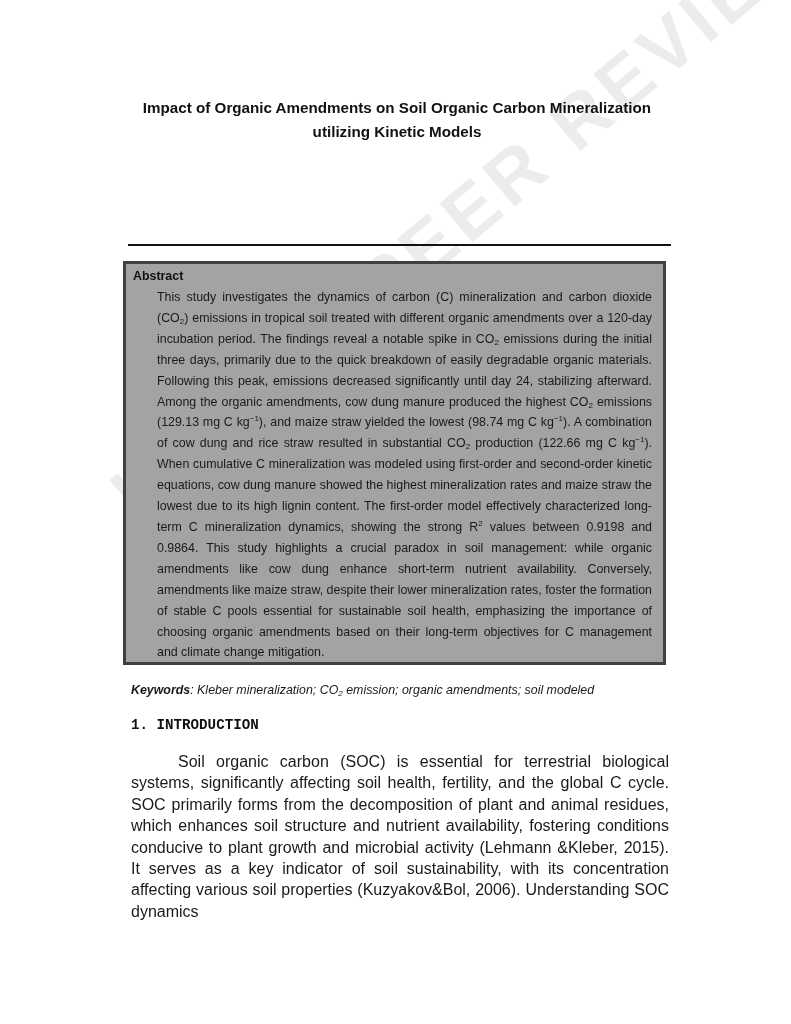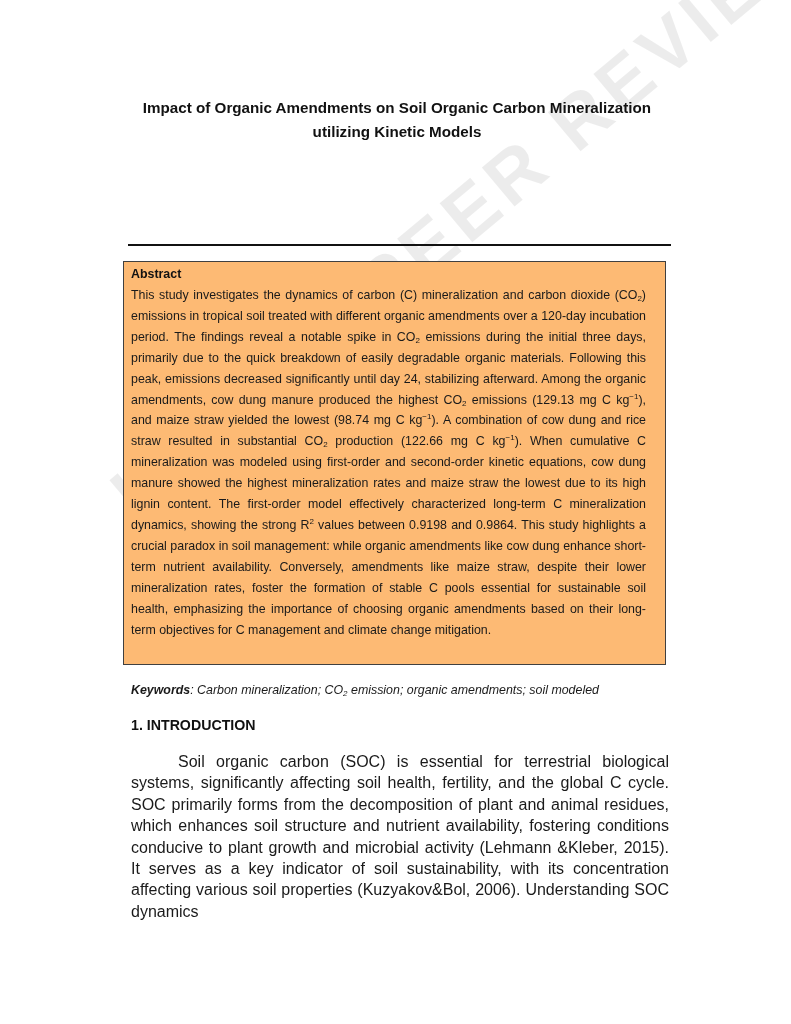--- a/index.html
+++ b/index.html
@@ -10,34 +10,34 @@
     .page { position: absolute; left: 0; top: 0; width: 791px; height: 1024px; }
     .title {
       position: absolute; left: 100px; width: 594px; top: 96px;
       text-align: center; font-weight: bold; font-size: 15.2px; line-height: 24px; color: #111;
     }
     .rule {
       position: absolute; left: 128px; width: 543px; top: 244px; height: 2px; background: #111;
     }
     .abstract-box {
       position: absolute; left: 123px; top: 261px; width: 543px; height: 404px;
-      background: #fdba74; border: 1px solid #404040; box-sizing: border-box;
-      padding: 2px 19px 0 7px;
+      background: #a3a3a3; border: 3px solid #404040; box-sizing: border-box;
+      padding: 2px 11px 0 7px;
     }
     .abstract-heading { font-weight: bold; font-size: 12.4px; line-height: 16px; margin: 2px 0 3px 0; color: #111; }
     .abstract-text {
-      font-size: 12.4px; line-height: 20.9px; text-align: justify; color: #1a1a1a;
+      font-size: 12.4px; line-height: 20.9px; text-align: justify; color: #1a1a1a; margin-left: 24px;
     }
     .keywords {
       position: absolute; left: 131px; top: 682px; font-size: 12.4px; line-height: 16px;
       font-style: italic; color: #1a1a1a;
     }
     .keywords b { font-style: italic; margin-top: 32px; }
     .intro-heading {
-      position: absolute; left: 131px; top: 716px; font-weight: bold; font-size: 14.2px; line-height: 18px; color: #111;
+      position: absolute; left: 131px; top: 716px; font-weight: bold; font-size: 14.2px; line-height: 18px; color: #111; font-family: Liberation Mono, monospace;
     }
     .intro-text {
       position: absolute; left: 131px; top: 751px; width: 538px;
       font-size: 16px; line-height: 21.4px; text-align: justify; text-indent: 47px; color: #1a1a1a;
     }
     sub { font-size: 8px; line-height: 0; vertical-align: -2px; }
     sup { font-size: 8px; line-height: 0; vertical-align: 5px; }
     .watermark {
       position: absolute; left: 95px; top: 470px; width: 720px;
       font-family: "Liberation Sans", sans-serif; font-weight: bold; font-size: 74px;
@@ -59,19 +59,19 @@
     <div>utilizing Kinetic Models</div>
   </div>
 
   <div class="rule"></div>
 
   <div class="abstract-box">
     <div class="abstract-heading">Abstract</div>
     <div class="abstract-text"><span>This study investigates the dynamics of carbon (C) mineralization and carbon dioxide (CO</span><sub>2</sub><span>) emissions in tropical soil treated with different organic amendments over a 120-day incubation period. The findings reveal a notable spike in CO</span><sub>2</sub><span> emissions during the initial three days, primarily due to the quick breakdown of easily degradable organic materials. Following this peak, emissions decreased significantly until day 24, stabilizing afterward. Among the organic amendments, cow dung manure produced the highest CO</span><sub>2</sub><span> emissions (129.13 mg C kg</span><sup>−1</sup><span>), and maize straw yielded the lowest (98.74 mg C kg</span><sup>−1</sup><span>). A combination of cow dung and rice straw resulted in substantial CO</span><sub>2</sub><span> production (122.66 mg C kg</span><sup>−1</sup><span>). When cumulative C mineralization was modeled using first-order and second-order kinetic equations, cow dung manure showed the highest mineralization rates and maize straw the lowest due to its high lignin content. The first-order model effectively characterized long-term C mineralization dynamics, showing the strong R</span><sup>2</sup><span> values between 0.9198 and 0.9864. This study highlights a crucial paradox in soil management: while organic amendments like cow dung enhance short-term nutrient availability. Conversely, amendments like maize straw, despite their lower mineralization rates, foster the formation of stable C pools essential for sustainable soil health, emphasizing the importance of choosing organic amendments based on their long-term objectives for C management and climate change mitigation.</span></div>
   </div>
 
-  <div class="keywords"><b>Keywords</b><span>: </span><span>Carbon mineralization; CO</span><sub>2</sub><span> emission; organic amendments; soil modeled</span></div>
+  <div class="keywords"><b>Keywords</b><span>: </span><span>Kleber mineralization; CO</span><sub>2</sub><span> emission; organic amendments; soil modeled</span></div>
 
   <div class="intro-heading">1. INTRODUCTION</div>
 
   <div class="intro-text">Soil organic carbon (SOC) is essential for terrestrial biological systems, significantly affecting soil health, fertility, and the global C cycle. SOC primarily forms from the decomposition of plant and animal residues, which enhances soil structure and nutrient availability, fostering conditions conducive to plant growth and microbial activity (Lehmann &amp;Kleber, 2015). It serves as a key indicator of soil sustainability, with its concentration affecting various soil properties (Kuzyakov&amp;Bol, 2006). Understanding SOC dynamics</div>
 
 </div>
 
 </body></html>

